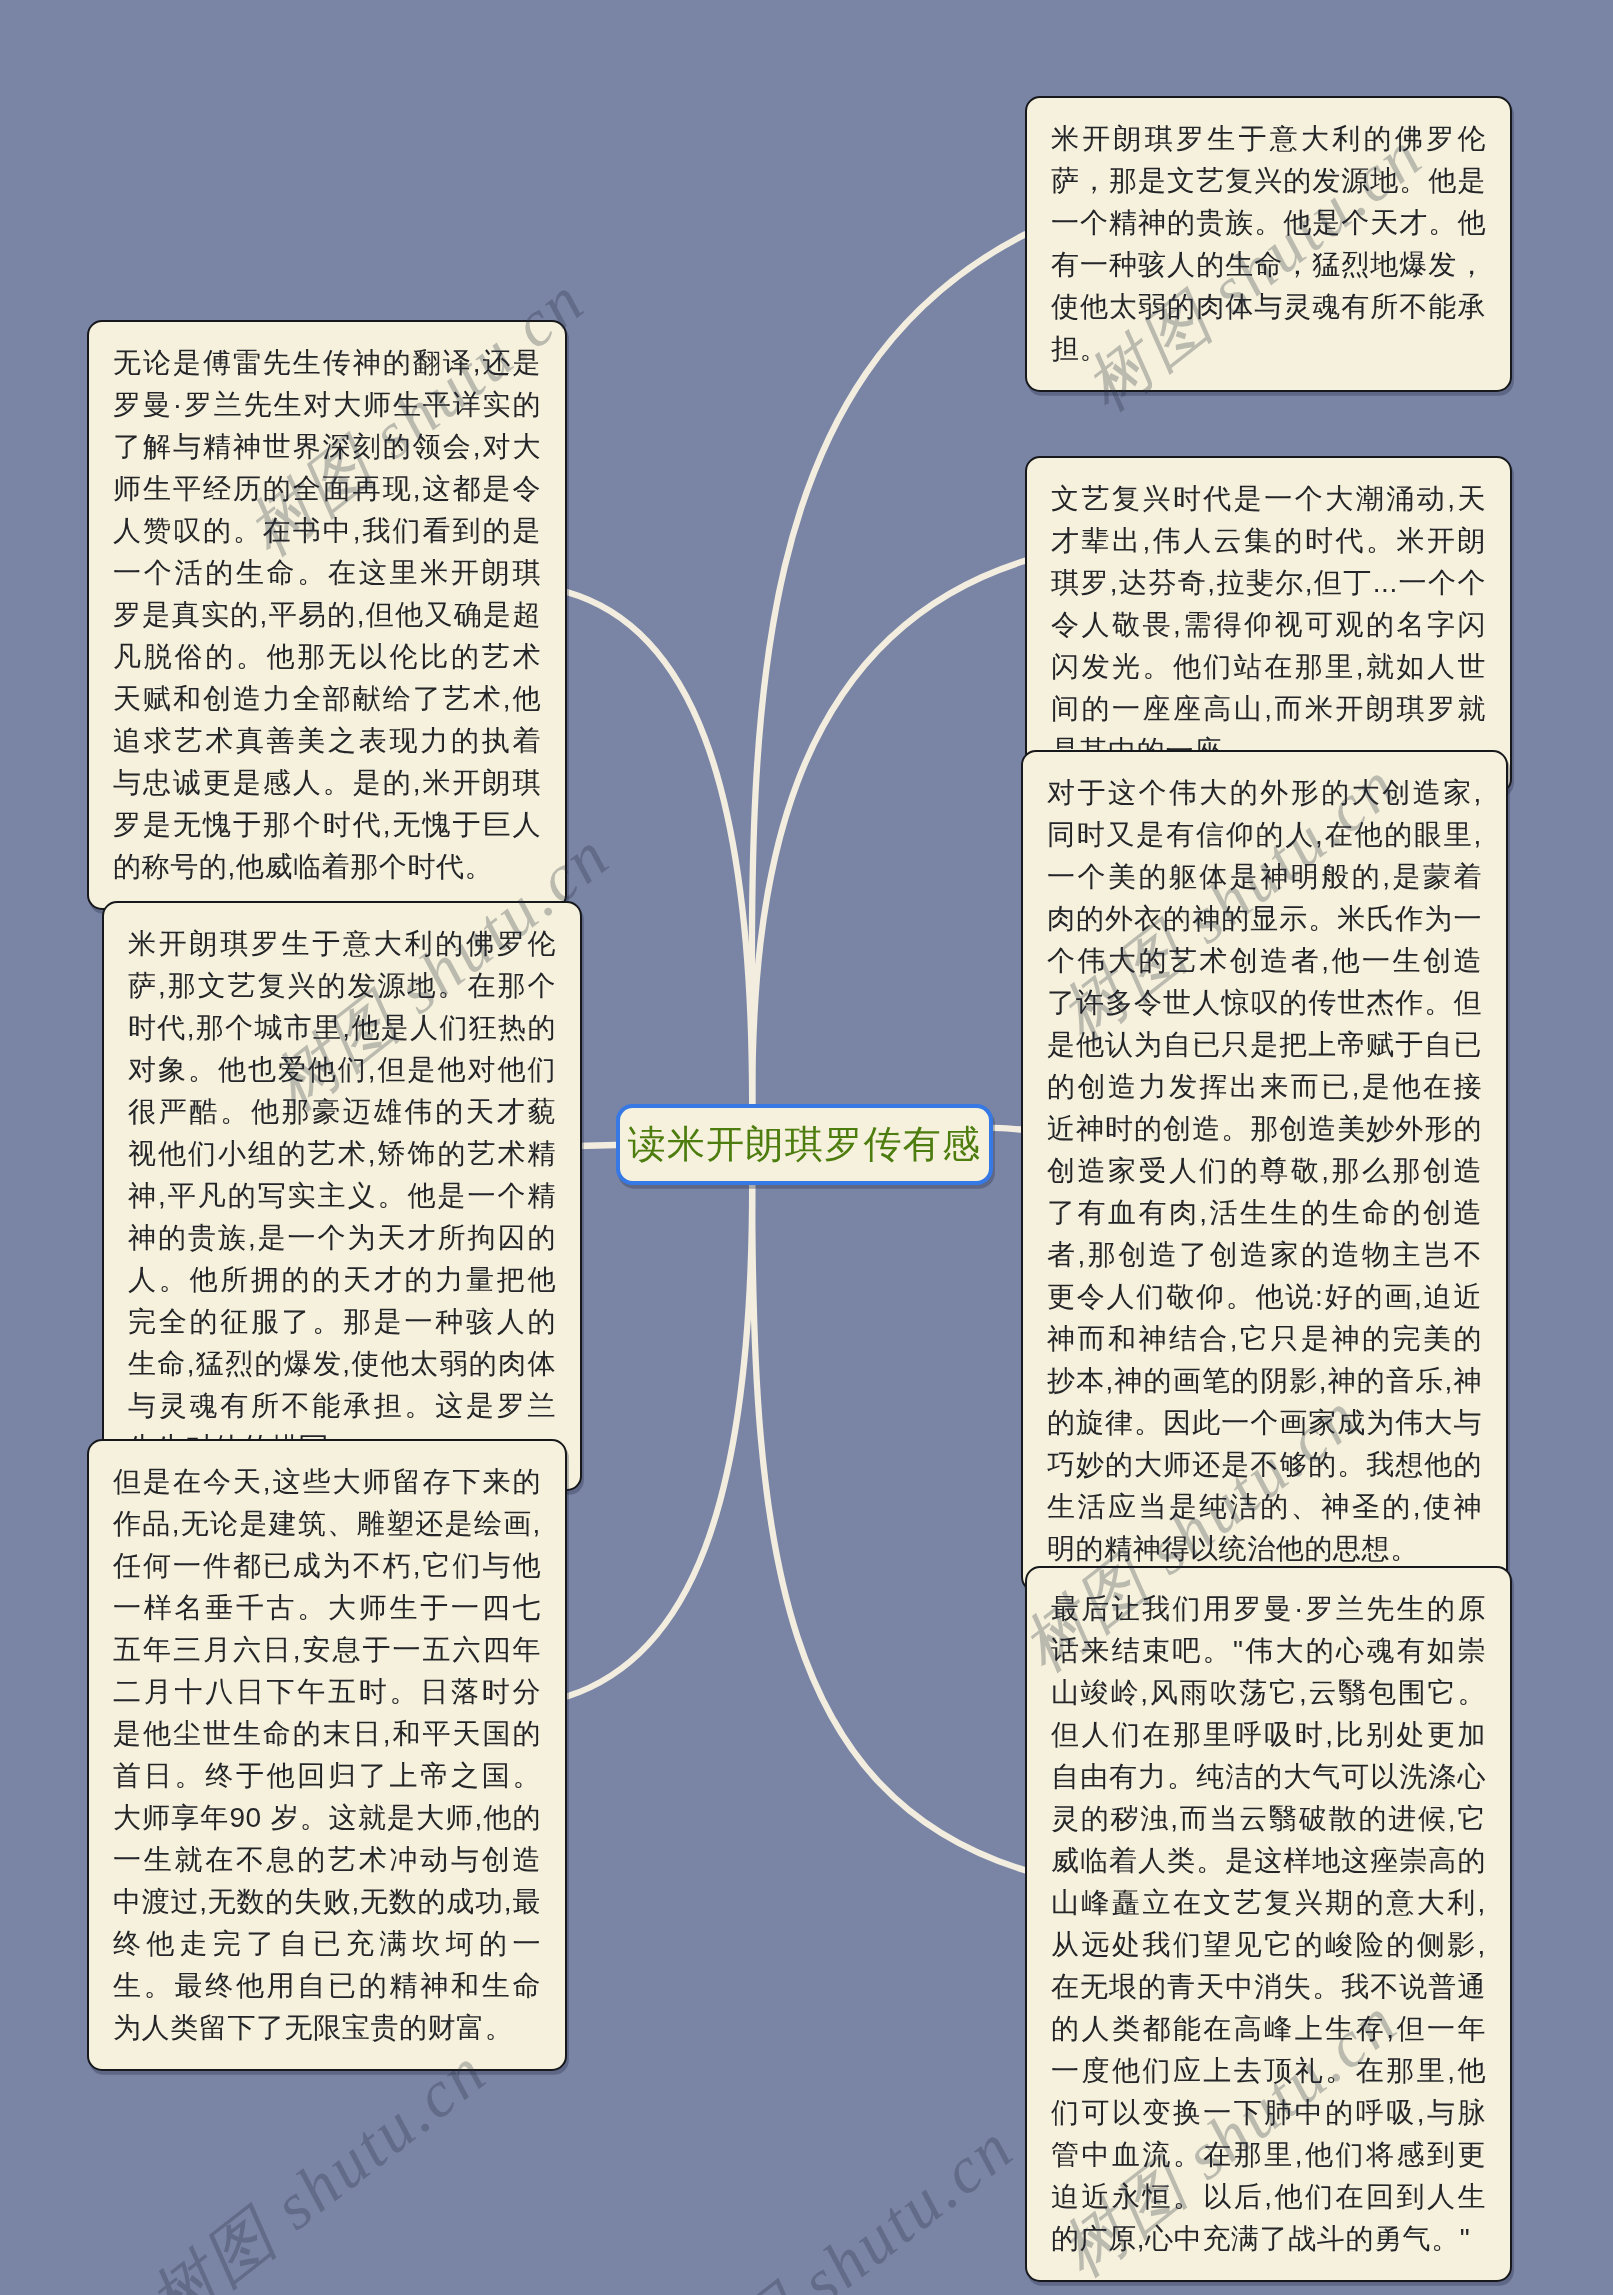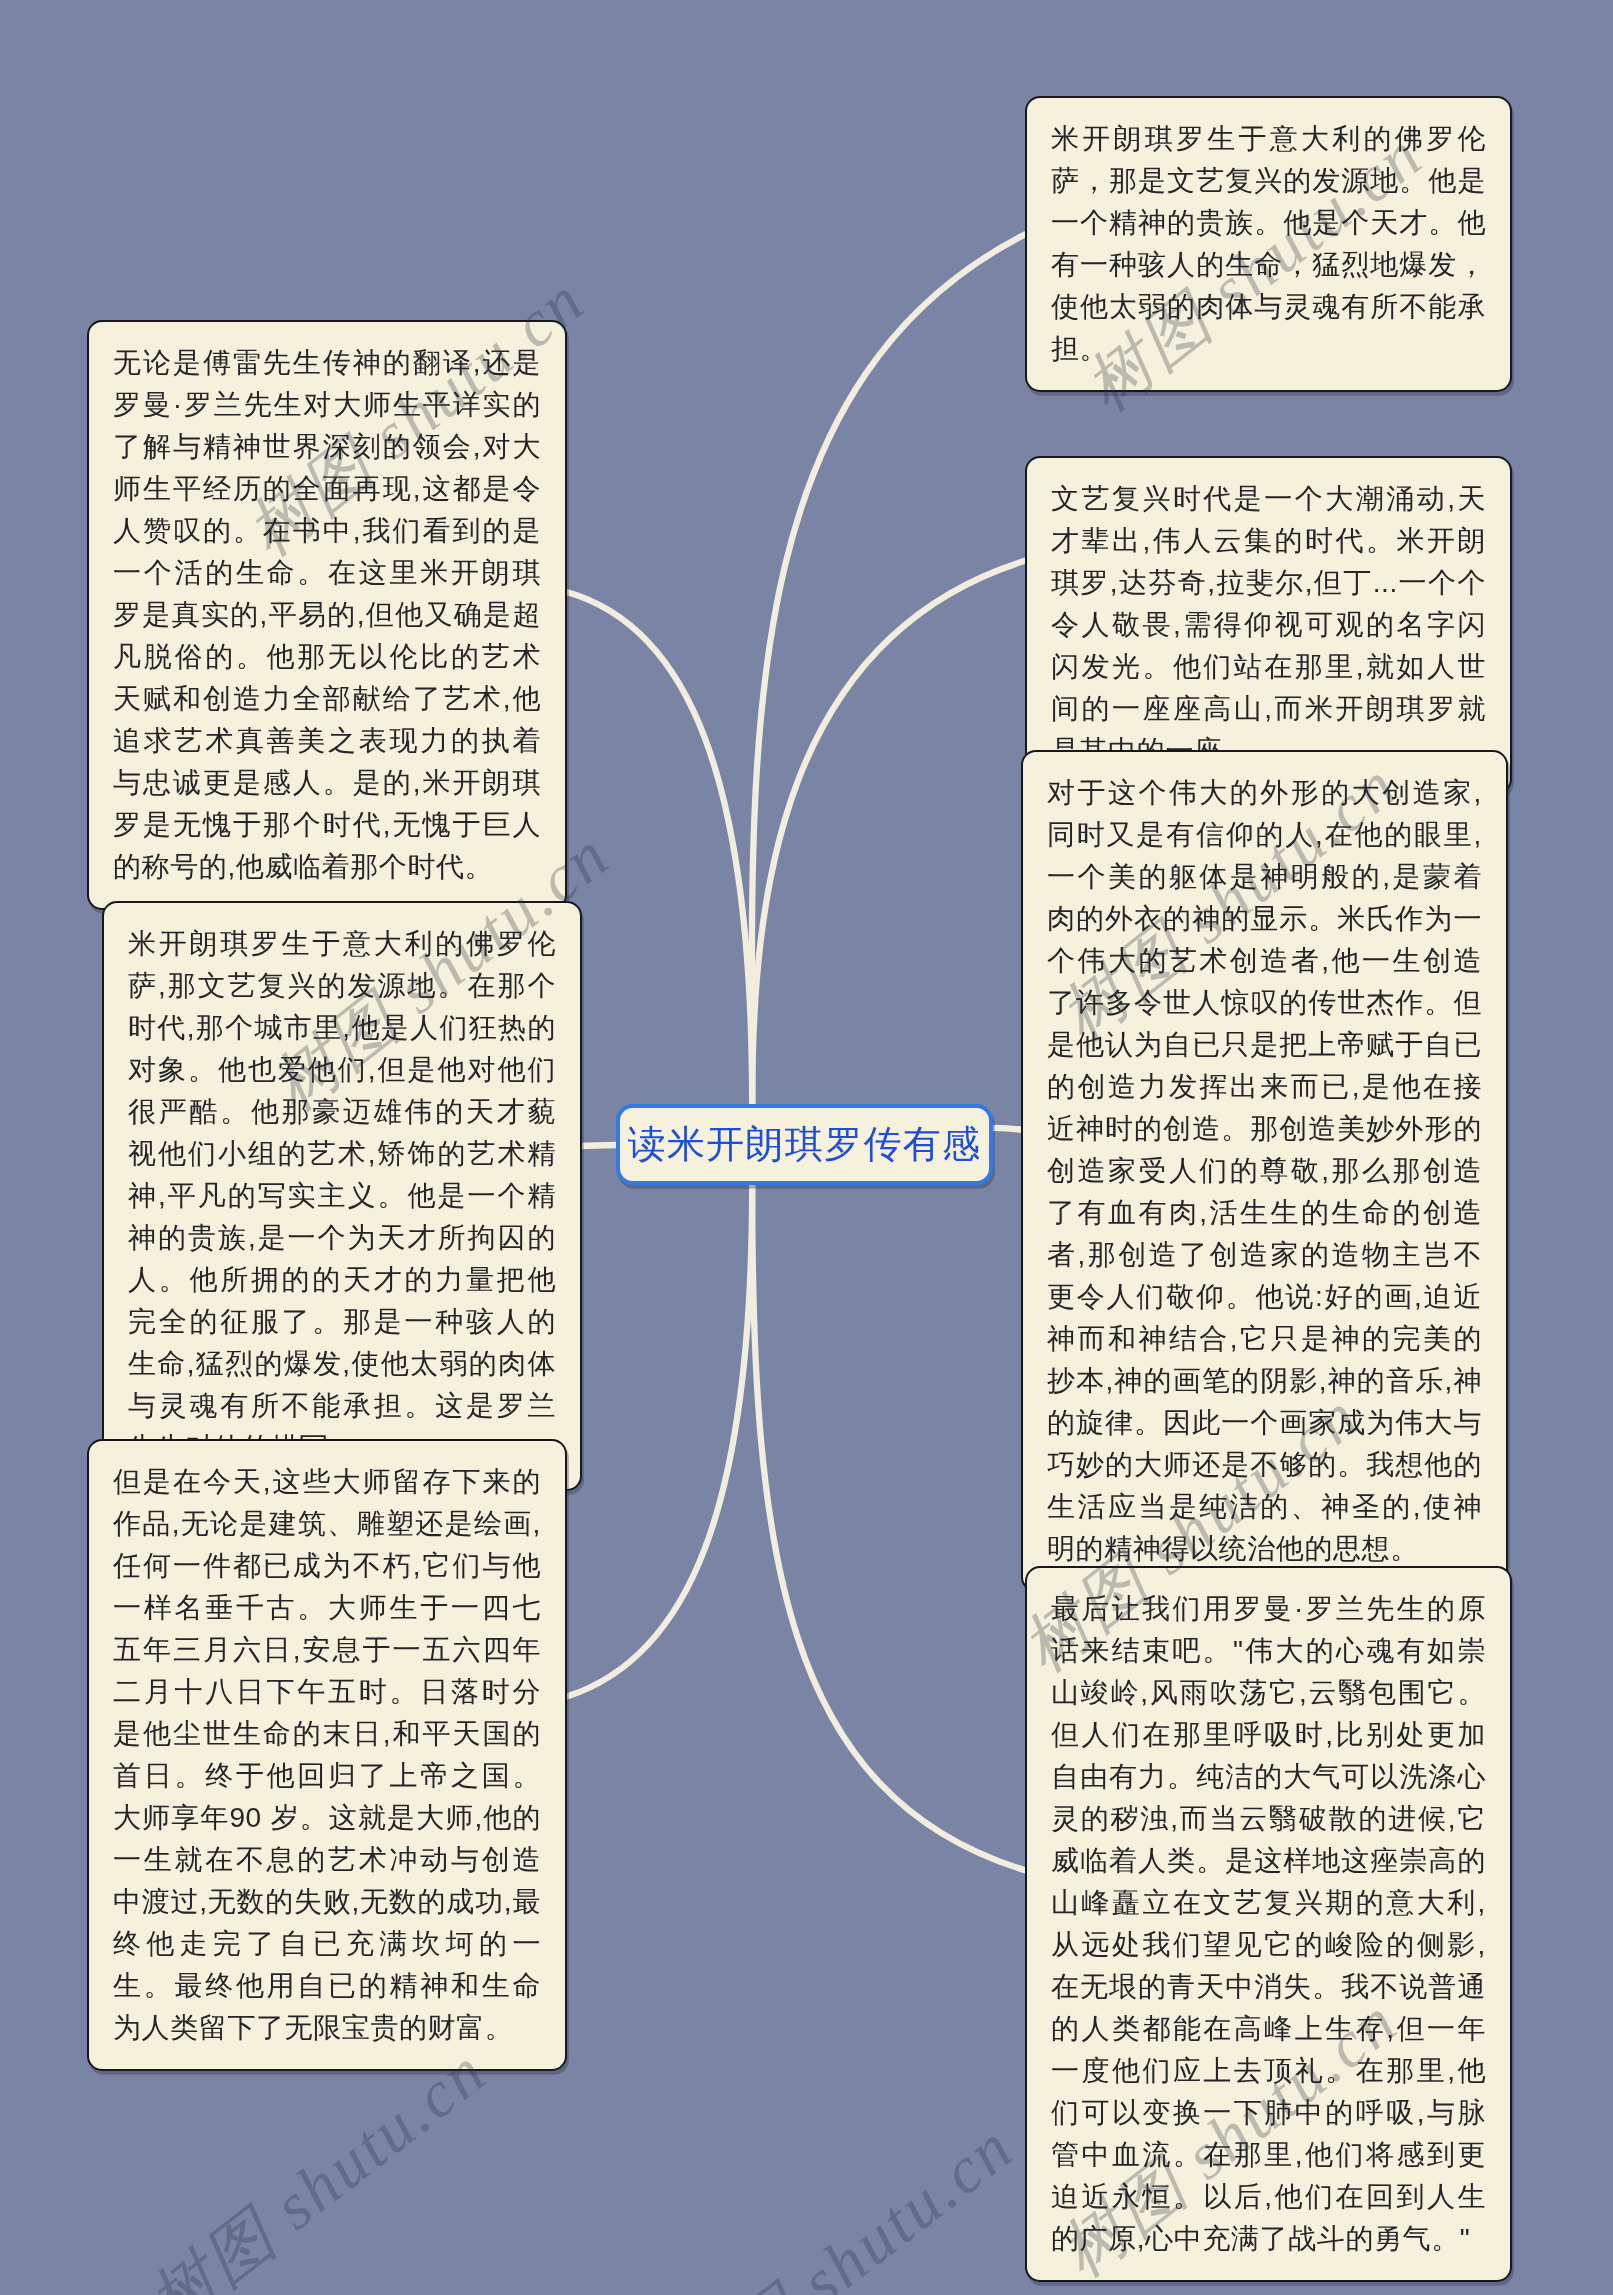--- a/index.html
+++ b/index.html
@@ -37,21 +37,21 @@
   .rbox4{left:1025px;top:1566px;width:487px;min-height:610px;}
   .center-node{
     position:absolute;
     box-sizing:border-box;
     left:616px;top:1104px;width:377px;min-height:81px;
     background:#F6F1DC;
     border:4.4px solid #3679E4;
     border-radius:16.4px;
     display:flex;align-items:center;justify-content:center;
     font-size:38px;
-    color:#1d4ed8;
+    color:#4d7c0f;
     letter-spacing:1.3px;
     white-space:nowrap;
     box-shadow:1.9px 3.8px 0 rgba(44,50,72,0.35);
   }
   .wm{
     position:absolute;
     transform:translate(-50%,-50%) rotate(-38deg);
     font-family:"Liberation Serif","DejaVu Serif",serif;
     font-style:italic;
     font-size:66px;

